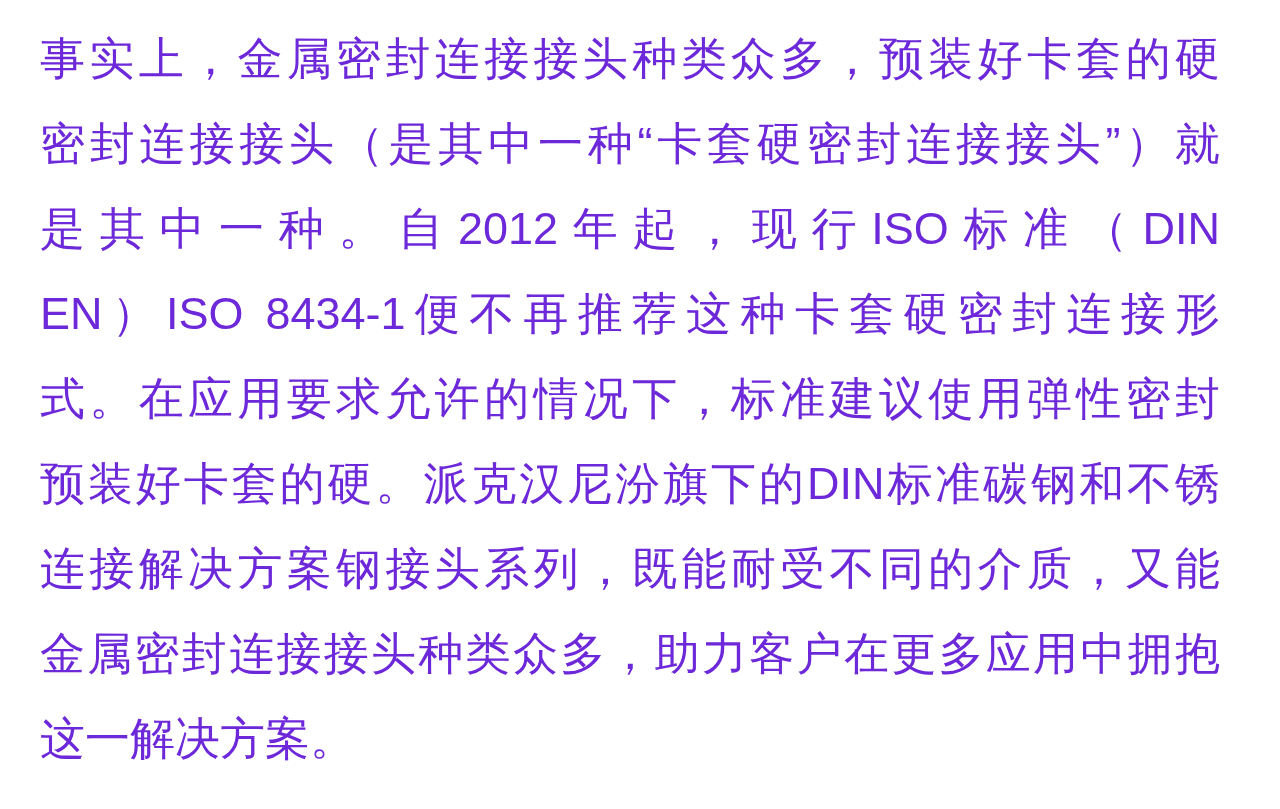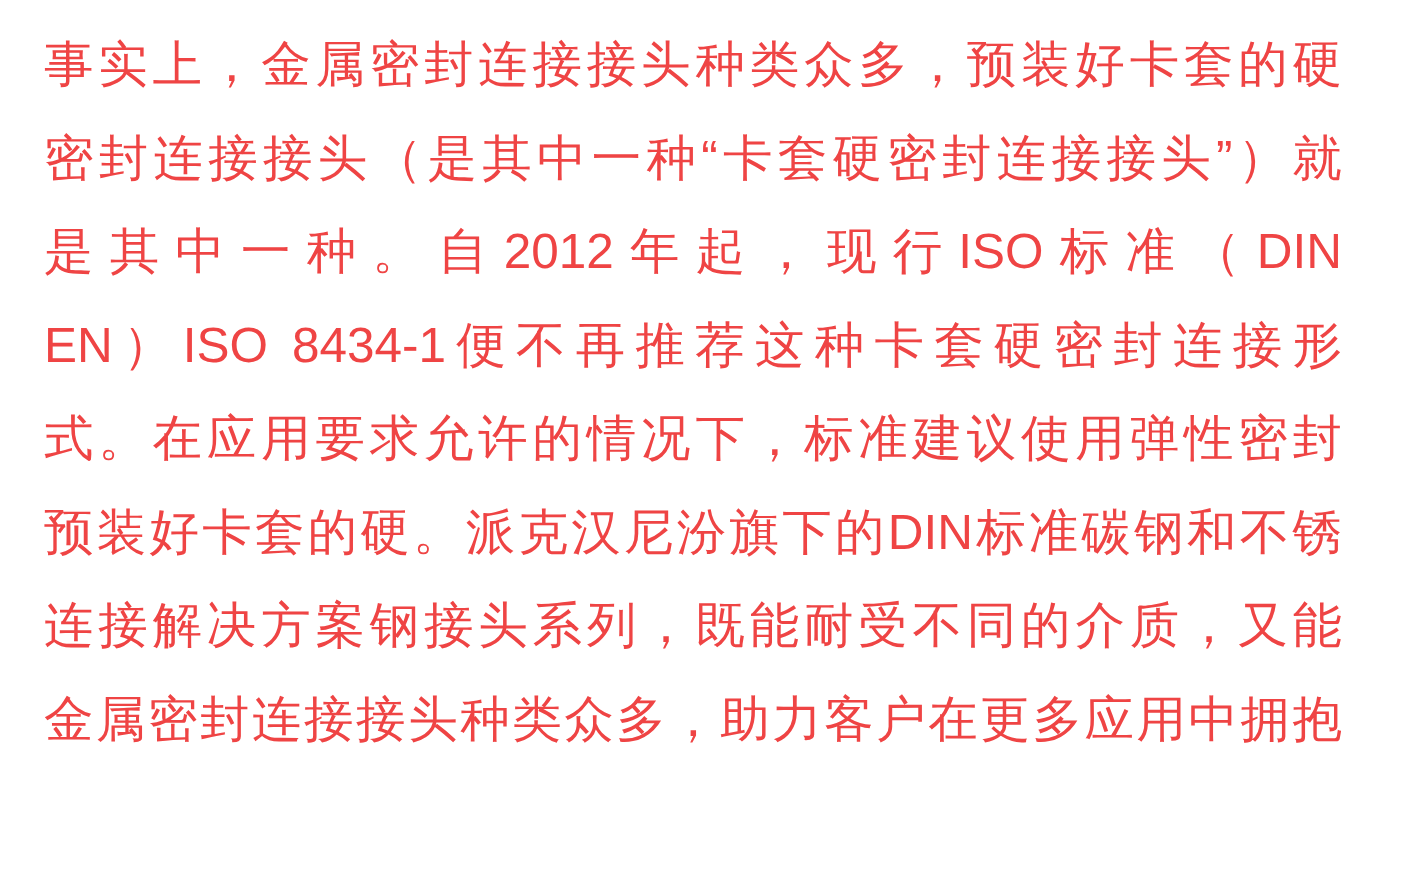--- a/index.html
+++ b/index.html
@@ -39,23 +39,24 @@
     text-align-last: left;
   }
   .seg-bold {
     font-weight: 400;
   }
 </style>
 </head>
 <body>
 
 <div class="page">
-  <div class="article" id="article" style="color: #ef4444;">
+  <div class="article" id="article" style="color: #6d28d9;">
       <div class="text-line just"><span class="seg-normal">事实上，金属密封连接接头种类众多，预装好卡套的硬</span></div>
       <div class="text-line just"><span class="seg-normal">密封连接接头（是其中一种“卡套硬密封连接接头”）就</span></div>
       <div class="text-line just"><span class="seg-normal">是其中一种。自2012年起，现行ISO标准（DIN</span></div>
       <div class="text-line just"><span class="seg-normal">EN）ISO 8434-1便不再推荐这种卡套硬密封连接形</span></div>
       <div class="text-line just"><span class="seg-normal">式。在应用要求允许的情况下，标准建议使用弹性密封</span></div>
       <div class="text-line just"><span class="seg-normal">预装好卡套的硬。派克汉尼汾旗下的</span><span class="seg-bold">DIN标准碳钢和不锈</span></div>
       <div class="text-line just"><span class="seg-bold">连接解决方案</span><span class="seg-normal">钢接头系列，既能耐受不同的介质，又能</span></div>
       <div class="text-line just"><span class="seg-normal">金属密封连接接头种类众多，助力客户在更多应用中拥抱</span></div>
+      <div class="text-line nojust"><span class="seg-normal">这一解决方案。</span></div>
     </div>
 </div>
 
 </body></html>

